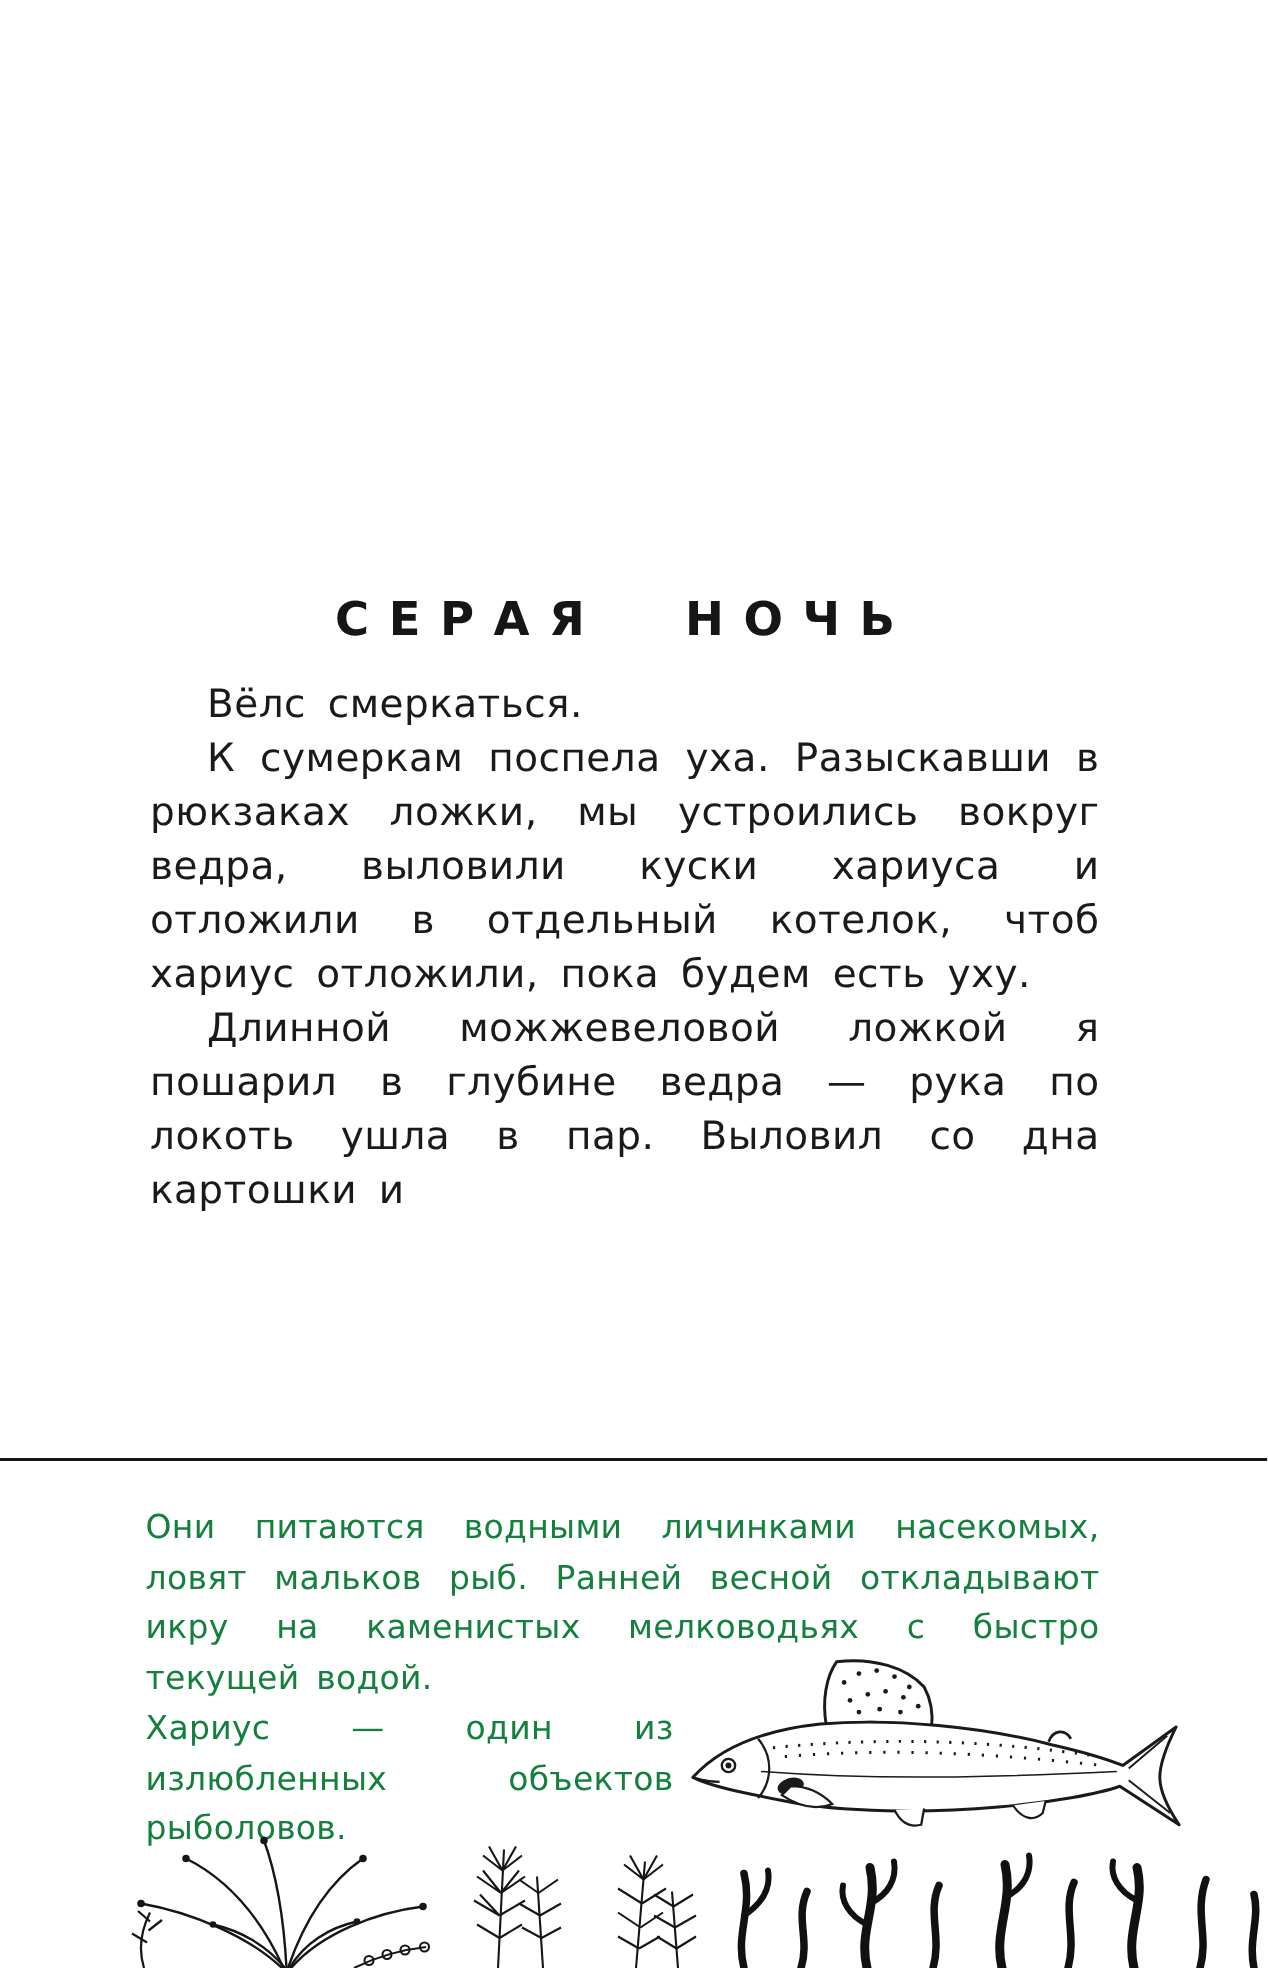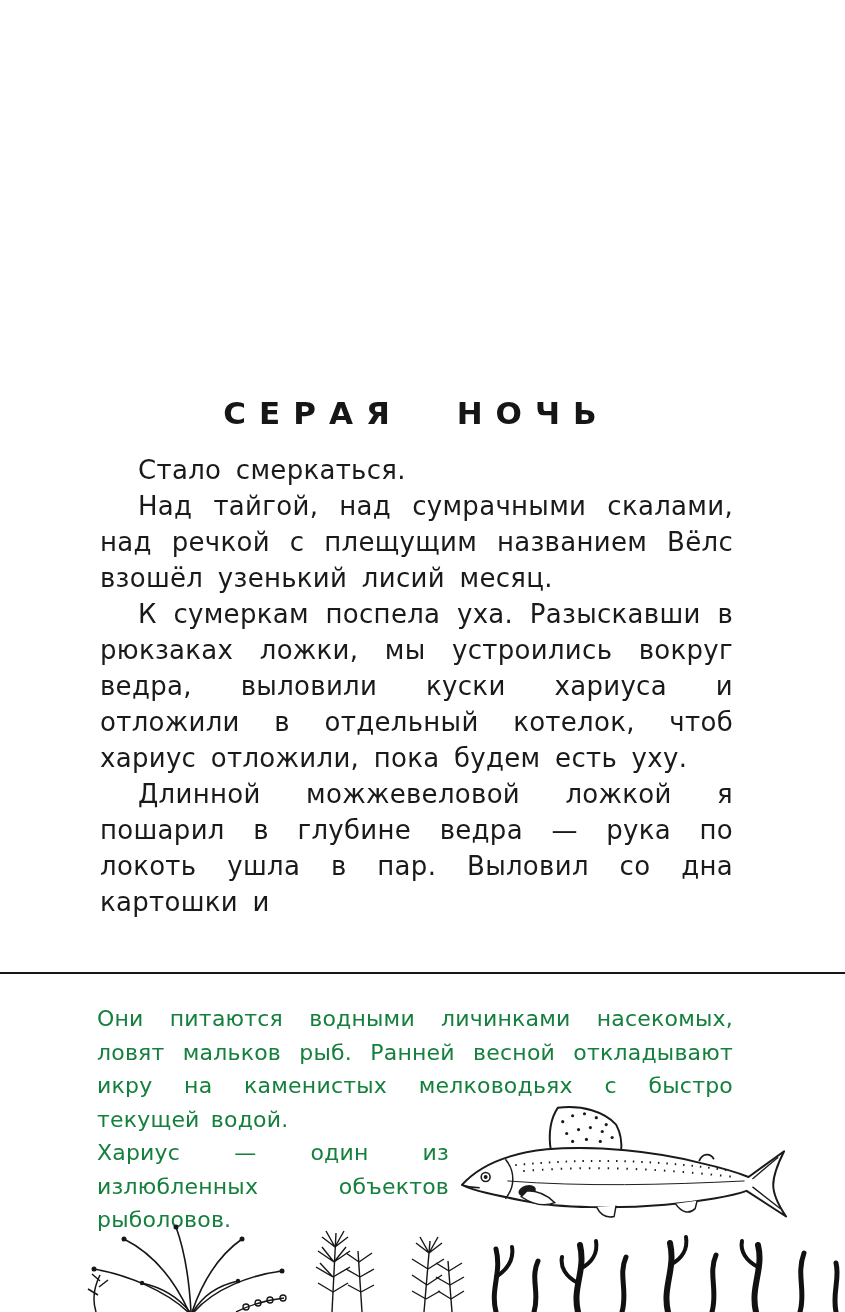--- a/index.html
+++ b/index.html
@@ -97,22 +97,21 @@
 </style>
 </head>
 <body>
 
 <div class="page">
 
 
   <h2 class="chapter-heading">СЕРАЯ НОЧЬ</h2>
 
   <section class="main-text">
-    <p class="para indent">Стало смеркаться.</p>
-    <p class="para indent">Над тайгой, над сумрачными скалами, над речкой с плещущим названием Вёлс взошёл узенький лисий месяц.</p>
+    <p class="para indent">Вёлс смеркаться.</p>
     <p class="para indent"><span>К сумеркам поспела уха. Разыскавши в рюкзаках ложки, мы устроились вокруг ведра, выловили куски хариуса и отложили в отдельный котелок, чтоб </span><b class="bold-word">хариус</b><span> отложили, пока будем есть уху.</span></p>
     <p class="para indent">Длинной можжевеловой ложкой я пошарил в глубине ведра — рука по локоть ушла в пар. Выловил со дна картошки и</p>
   </section>
 
   <hr class="divider">
 
   <section class="footnote">
     <p class="fn-full">Они питаются водными личинками насекомых, ловят мальков рыб. Ранней весной откладывают икру на каменистых мелководьях с быстро текущей водой.</p>
     <p class="fn-narrow">Хариус — один из излюбленных объектов рыболовов.</p>
   </section>

